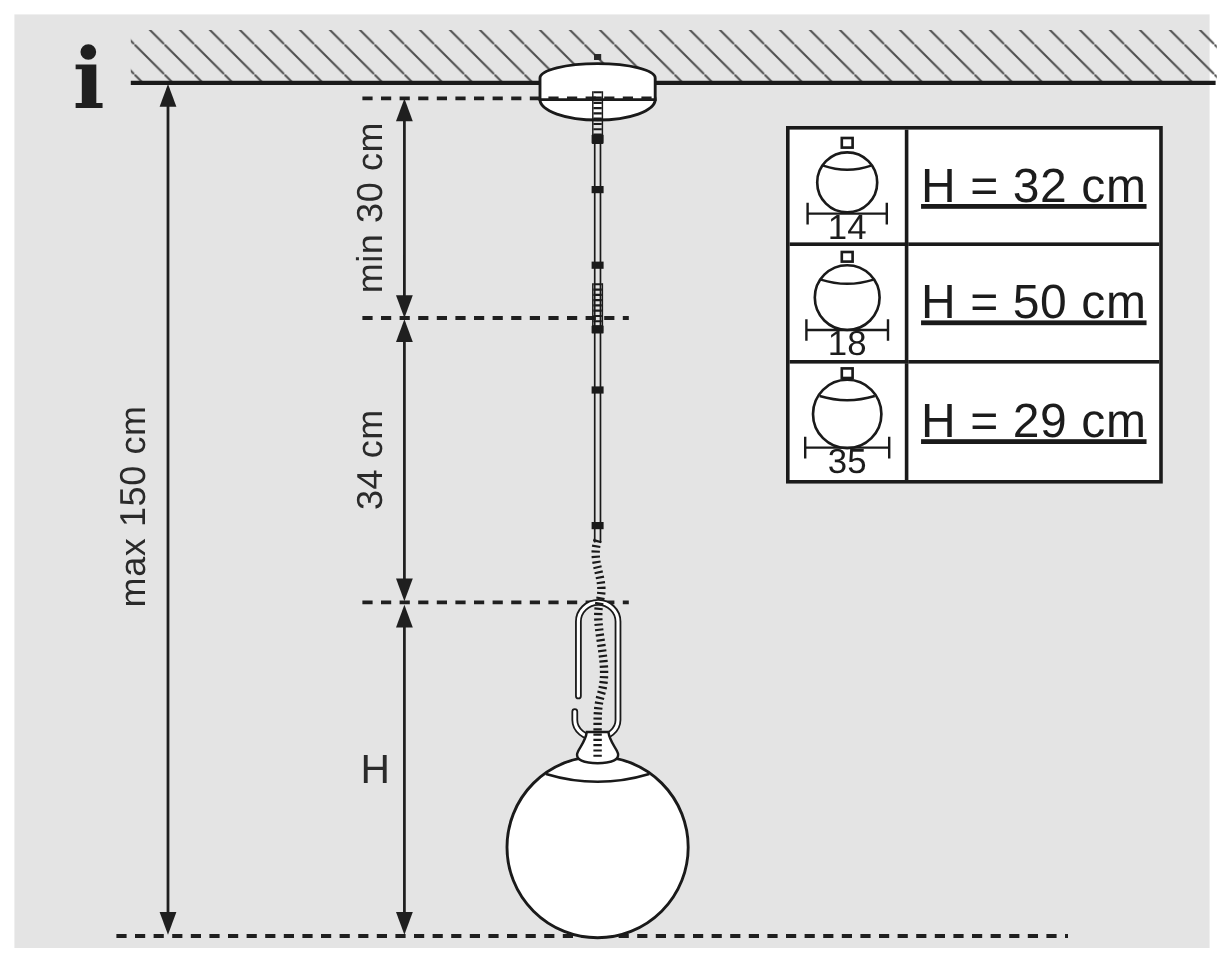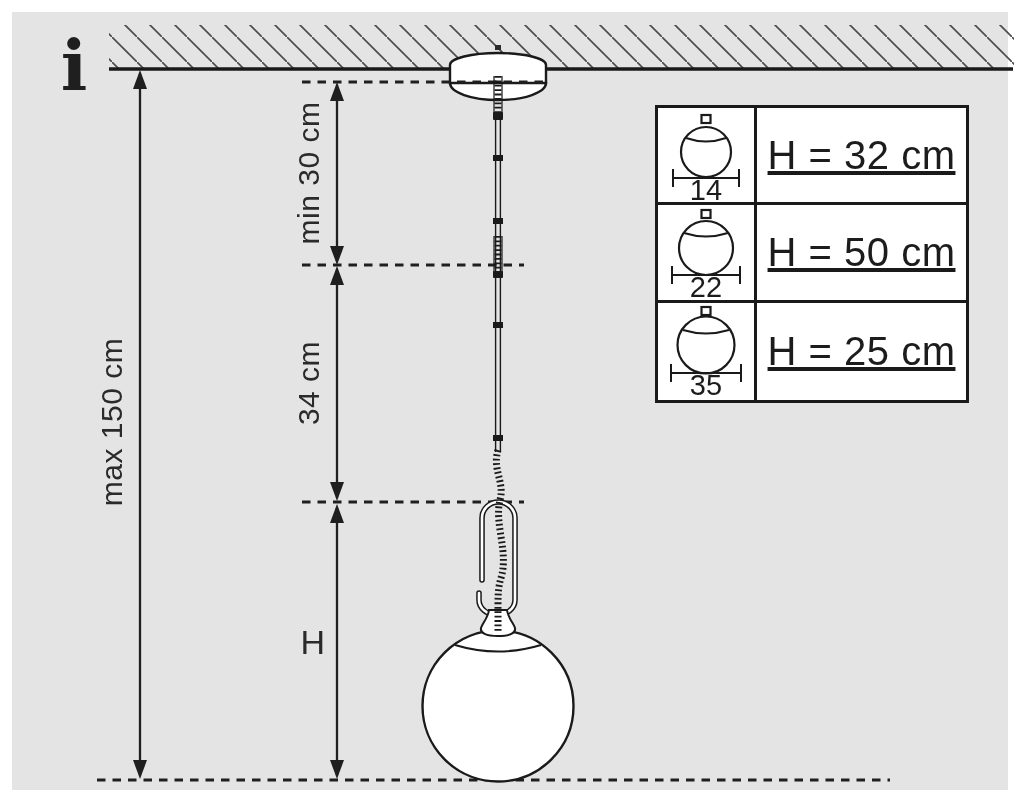--- a/index.html
+++ b/index.html
@@ -156,36 +156,36 @@
 
       <div class="cell icon-cell rb">
         <svg width="96" height="95" viewBox="0 0 96 95" aria-hidden="true">
           <rect x="43.5" y="5" width="9" height="8" fill="#ffffff" stroke="#1a1a1a" stroke-width="2.2"></rect>
           <circle cx="48" cy="43" r="27" fill="#ffffff" stroke="#1a1a1a" stroke-width="2.2"></circle>
           <path d="M26 28 Q48 35 70 28" fill="none" stroke="#1a1a1a" stroke-width="2"></path>
           <line x1="14" y1="70" x2="82" y2="70" stroke="#1a1a1a" stroke-width="2"></line>
           <line x1="14" y1="61" x2="14" y2="79" stroke="#1a1a1a" stroke-width="2"></line>
           <line x1="82" y1="61" x2="82" y2="79" stroke="#1a1a1a" stroke-width="2"></line>
         </svg>
-        <div class="dia-num">22</div>
+        <div class="dia-num">18</div>
       </div>
       <div class="cell value-cell rb">
         <span class="value-text">H = 50 cm</span>
       </div>
 
       <div class="cell icon-cell">
         <svg width="96" height="95" viewBox="0 0 96 95" aria-hidden="true">
           <rect x="43.5" y="4" width="9" height="8" fill="#ffffff" stroke="#1a1a1a" stroke-width="2.2"></rect>
           <circle cx="48" cy="42" r="28.5" fill="#ffffff" stroke="#1a1a1a" stroke-width="2.2"></circle>
           <path d="M25 27 Q48 34 71 27" fill="none" stroke="#1a1a1a" stroke-width="2"></path>
           <line x1="13" y1="70" x2="83" y2="70" stroke="#1a1a1a" stroke-width="2"></line>
           <line x1="13" y1="61" x2="13" y2="79" stroke="#1a1a1a" stroke-width="2"></line>
           <line x1="83" y1="61" x2="83" y2="79" stroke="#1a1a1a" stroke-width="2"></line>
         </svg>
         <div class="dia-num">35</div>
       </div>
       <div class="cell value-cell">
-        <span class="value-text">H = 25 cm</span>
+        <span class="value-text">H = 29 cm</span>
       </div>
 
     </div>
   </div>
 </div>
 
 </body></html>

